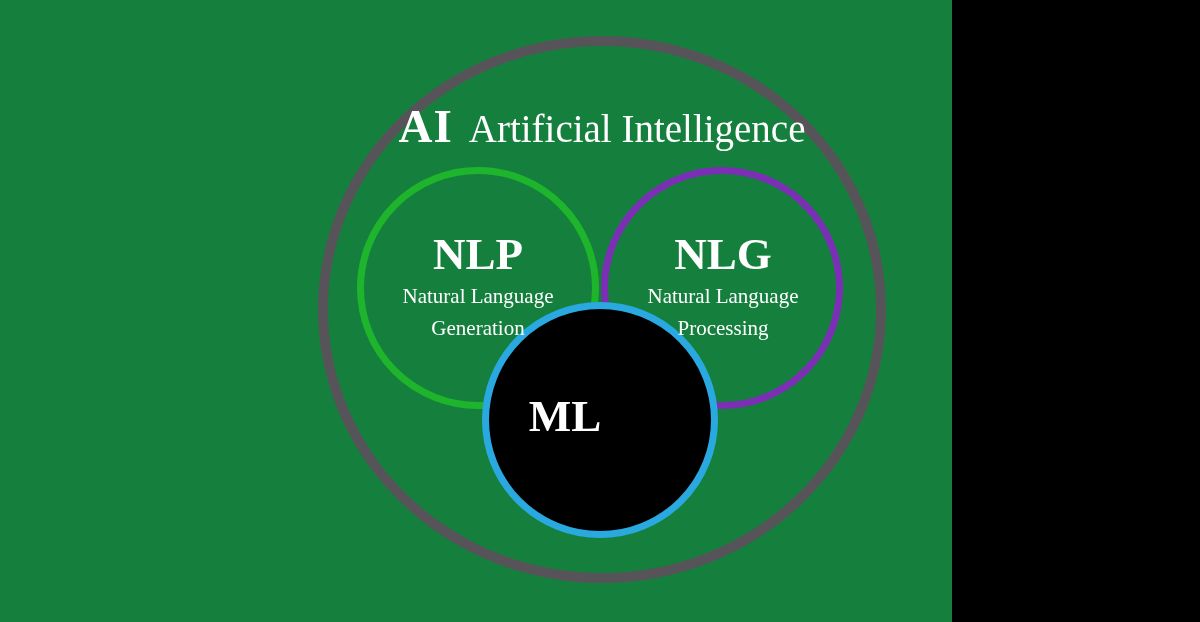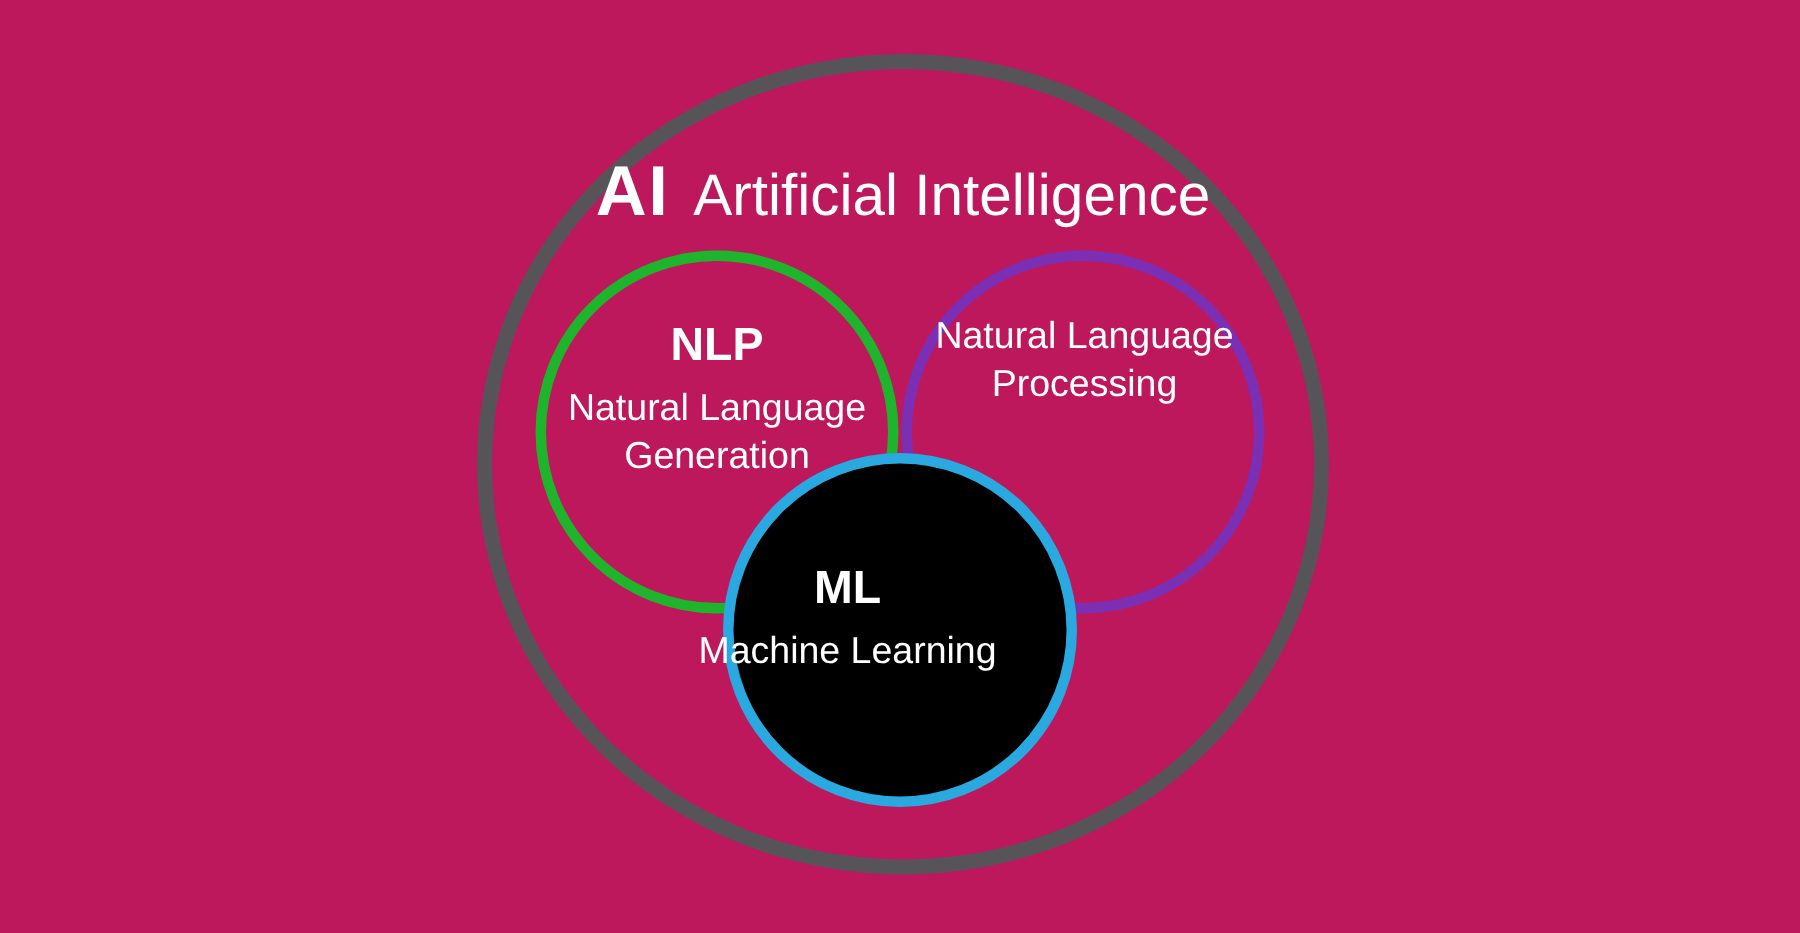--- a/index.html
+++ b/index.html
@@ -2,25 +2,25 @@
 <html><head>
 <meta charset="utf-8">
 <style>
   html, body {
     margin: 0;
     padding: 0;
     background: #000000;
   }
   .stage {
     position: relative;
-    width: 1200px;
+    width: 952px;
     height: 622px;
-    background: #be185d;
+    background: #15803d;
     overflow: hidden;
-    font-family: Liberation Sans, sans-serif;
+    font-family: Liberation Serif, serif;
     color: #ffffff;
   }
   .circle {
     position: absolute;
     border-radius: 50%;
     box-sizing: border-box;
     background: transparent;
   }
   .circle.outer {
     left: 318px;
@@ -70,27 +70,28 @@
     font-size: 39px;
     font-weight: normal;
   }
   .set-label {
     position: absolute;
     transform: translateX(-50%);
     text-align: center;
     white-space: nowrap;
   }
   .set-label .abbr {
-    font-size: 31px;
+    font-size: 45px;
     font-weight: bold;
     line-height: 44px;
     margin-bottom: 4px;
+    margin-top: 24px;
   }
   .set-label .line {
-    font-size: 25px;
+    font-size: 21px;
     font-weight: normal;
     line-height: 32px;
   }
   .label-nlp { left: 478px; top: 208px; }
   .label-nlg { left: 723px; top: 208px; }
   .label-ml  { left: 565px; top: 370px; }
 </style>
 </head>
 <body>
 
@@ -109,22 +110,22 @@
     <span class="full">Artificial Intelligence</span>
   </div>
 
   <div class="set-label label-nlp">
     <div class="abbr">NLP</div>
     <div class="line">Natural Language</div>
     <div class="line">Generation</div>
   </div>
 
   <div class="set-label label-nlg">
+    <div class="abbr">NLG</div>
     <div class="line">Natural Language</div>
     <div class="line">Processing</div>
   </div>
 
   <div class="set-label label-ml">
     <div class="abbr">ML</div>
-    <div class="line">Machine Learning</div>
   </div>
 
 </div>
 
 </body></html>

